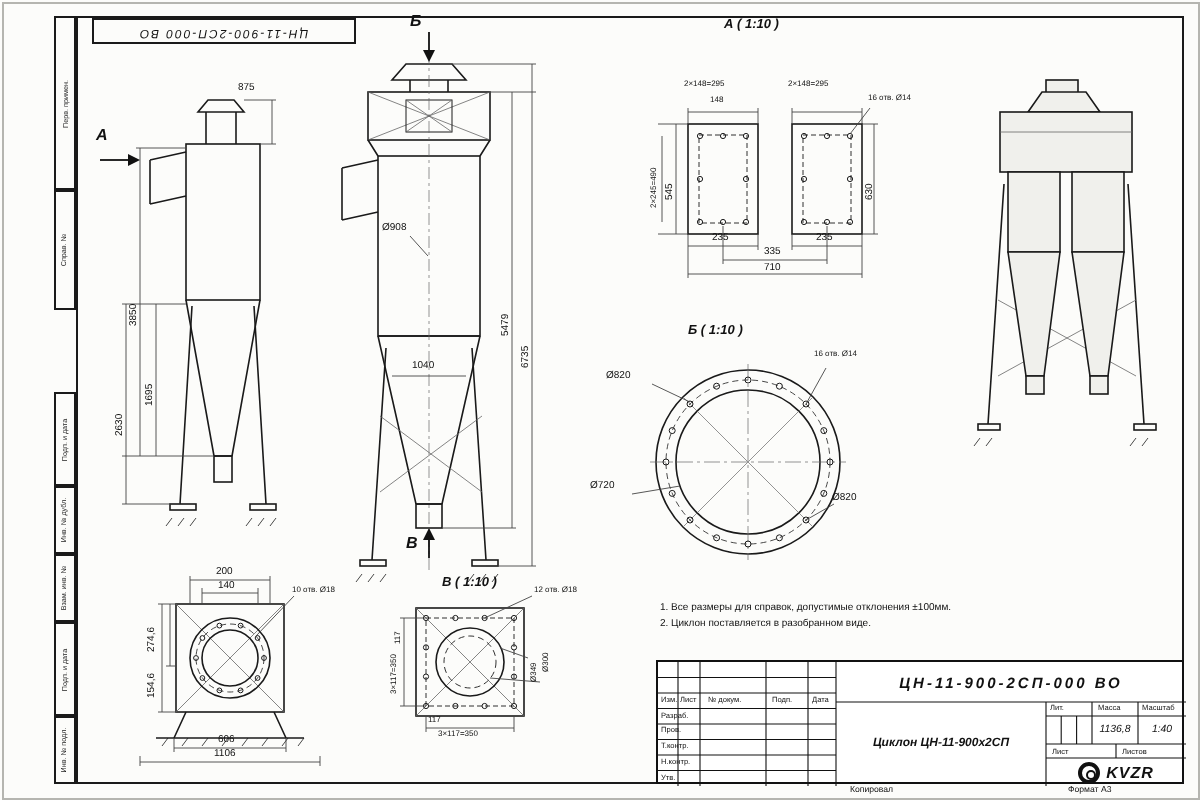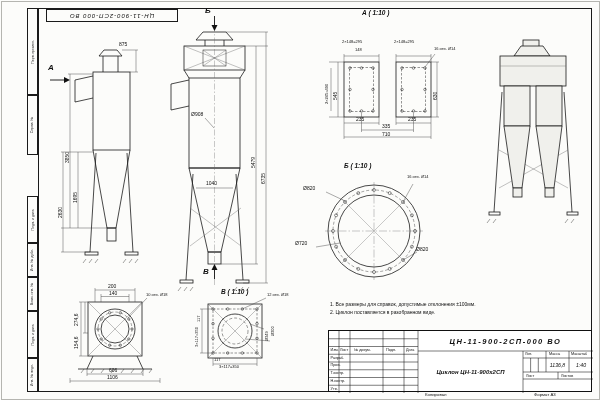--- a/index.html
+++ b/index.html
@@ -330,17 +330,23 @@
     <span class="sm" style="left:1.5px;top:17px">Изм.</span>
     <span class="sm" style="left:11px;top:17px">Лист</span>
     <span class="sm" style="left:25px;top:17px">№ докум.</span>
     <span class="sm" style="left:57px;top:17px">Подп.</span>
     <span class="sm" style="left:77px;top:17px">Дата</span>
     <span class="sm" style="left:1.5px;top:24.7px">Разраб.</span>
     <span class="sm" style="left:1.5px;top:32.4px">Пров.</span>
     <span class="sm" style="left:1.5px;top:40.2px">Т.контр.</span>
     <span class="sm" style="left:1.5px;top:47.9px">Н.контр.</span>
     <span class="sm" style="left:1.5px;top:55.6px">Утв.</span>
+    <div class="cell" style="left:194px;top:48px;width:70px;height:14px">
+      <div class="logo">
+        <div class="ring"></div>
+        <span>KVZR</span>
+      </div>
+    </div>
   </div>
 
   <span class="lbl" style="left:425px;top:393px;font-size:4.3px">Копировал</span>
   <span class="lbl" style="left:534px;top:393px;font-size:4.3px">Формат А3</span>
 </div>
 
 </body></html>

